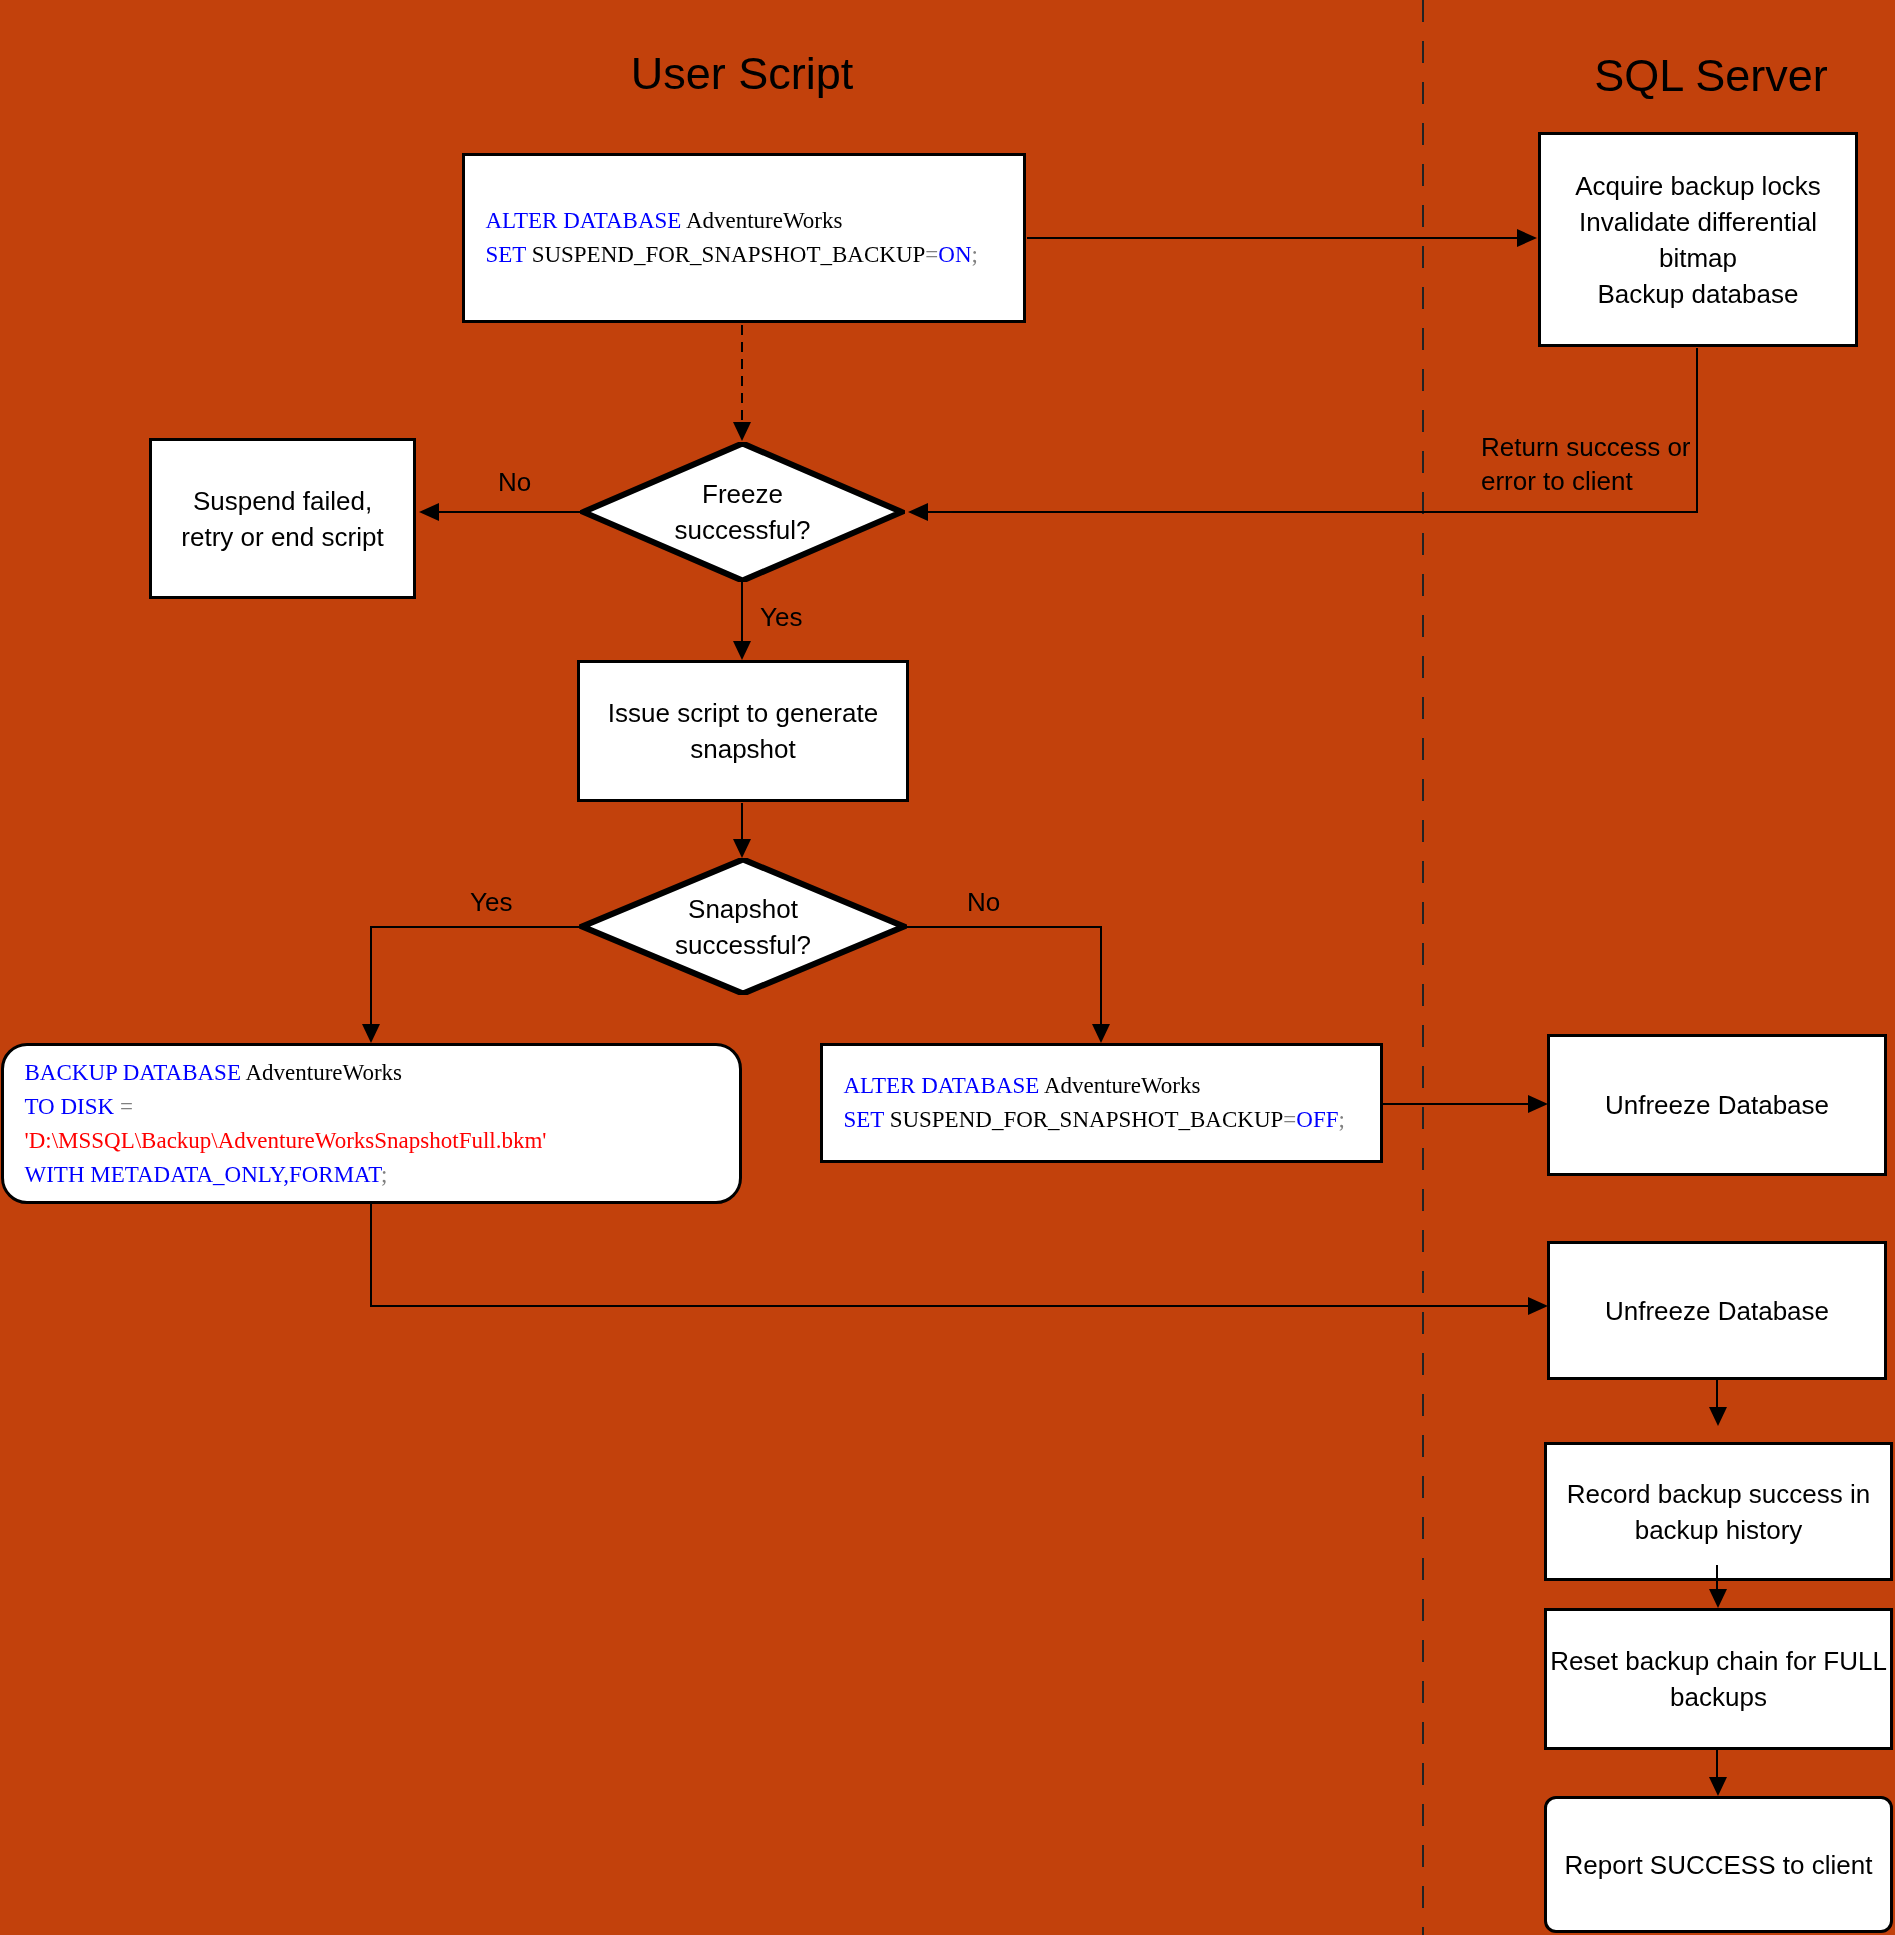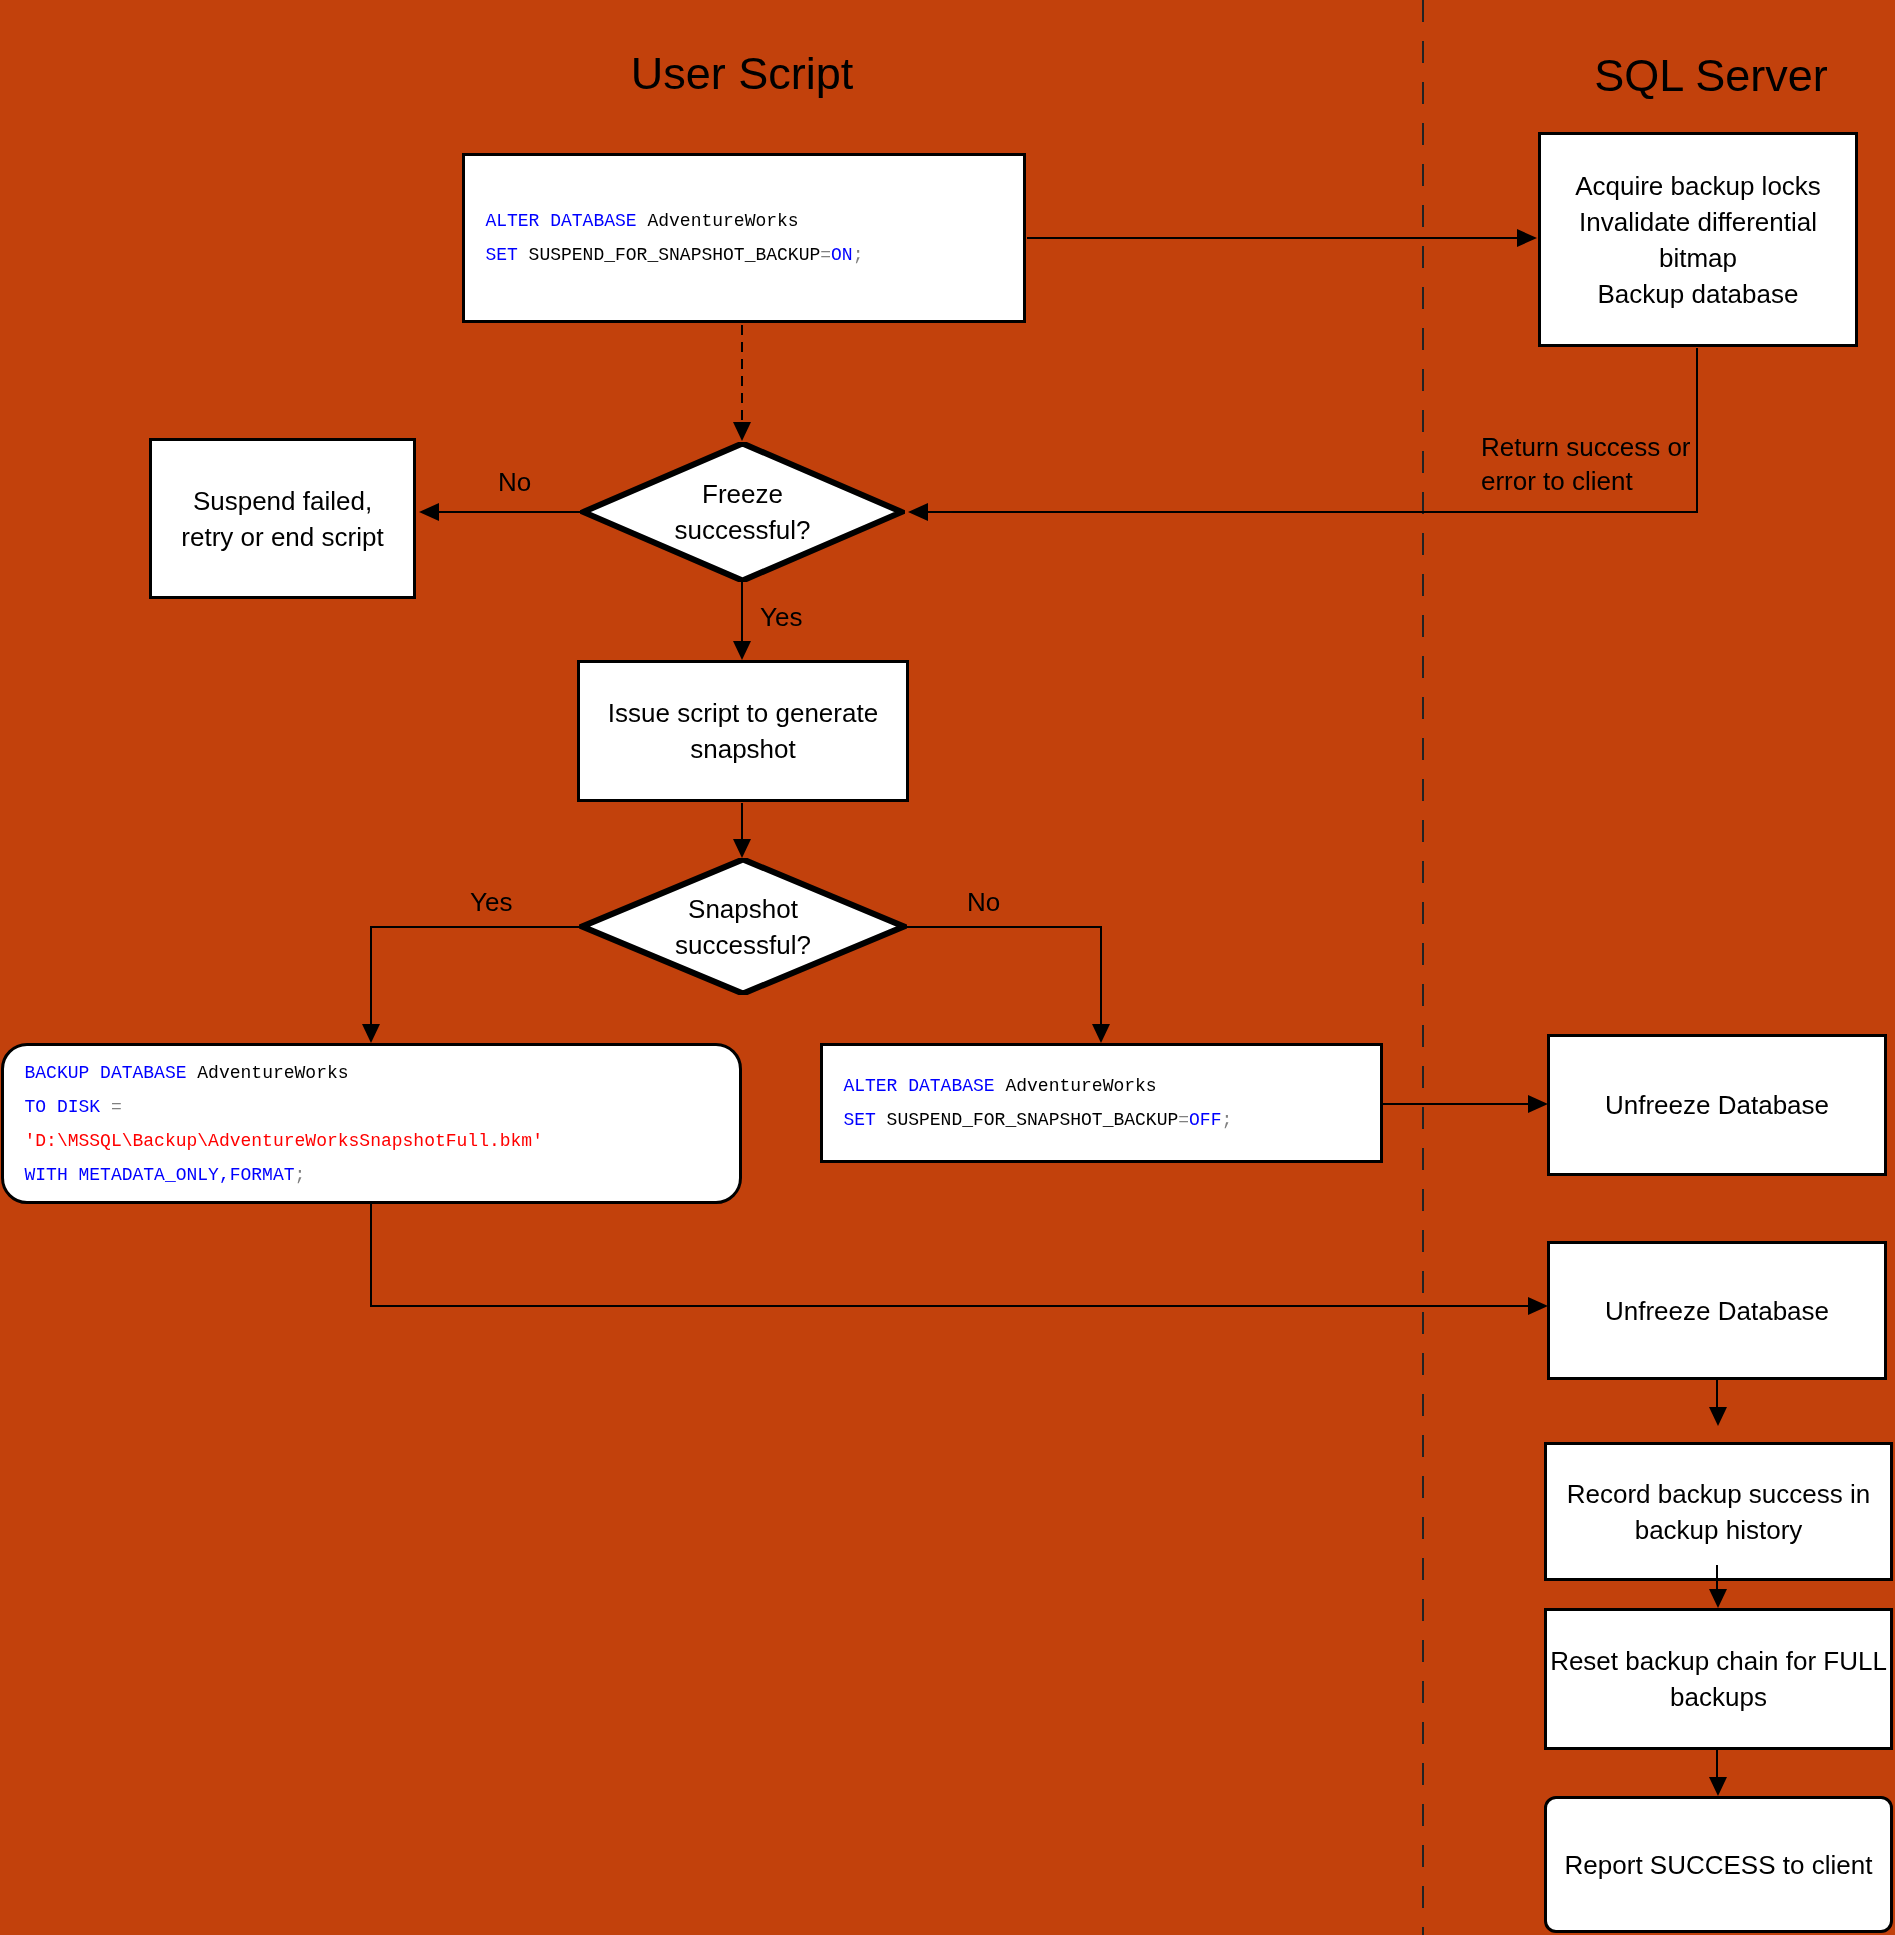--- a/index.html
+++ b/index.html
@@ -14,21 +14,21 @@
     position:absolute; top:0; width:1.7px; height:1936px;
     background: repeating-linear-gradient(to bottom, #222 0 21.5px, transparent 21.5px 41px);
   }
   .box {
     position:absolute; background:#fff; border:3.4px solid #000;
     display:flex; flex-direction:column; justify-content:center;
   }
   .box.center { align-items:center; text-align:center; }
   .box.codebox { align-items:flex-start; padding-left:20.4px; }
   .ntext { font-size:26px; line-height:36px; }
-  .code-line { font-family:Liberation Mono, monospace; font-size:18px; line-height:34px; white-space:pre; }
+  .code-line { font-family:Liberation Serif, serif; font-size:23px; line-height:34px; white-space:pre; }
   .kw { color:#0000FF; } .idn { color:#000000; } .op { color:#808080; } .strl { color:#FF0000; }
   .hl { position:absolute; height:1.7px; background:#000; }
   .vl { position:absolute; width:1.7px; background:#000; }
   .dashv {
     position:absolute; width:1.7px;
     background: repeating-linear-gradient(to bottom, #000 0 9.6px, transparent 9.6px 17px);
   }
   .ah-r { position:absolute; width:0; height:0; border-top:9px solid transparent; border-bottom:9px solid transparent; border-left:20.4px solid #000; }
   .ah-l { position:absolute; width:0; height:0; border-top:9px solid transparent; border-bottom:9px solid transparent; border-right:20.4px solid #000; }
   .ah-d { position:absolute; width:0; height:0; border-left:9px solid transparent; border-right:9px solid transparent; border-top:19px solid #000; }

